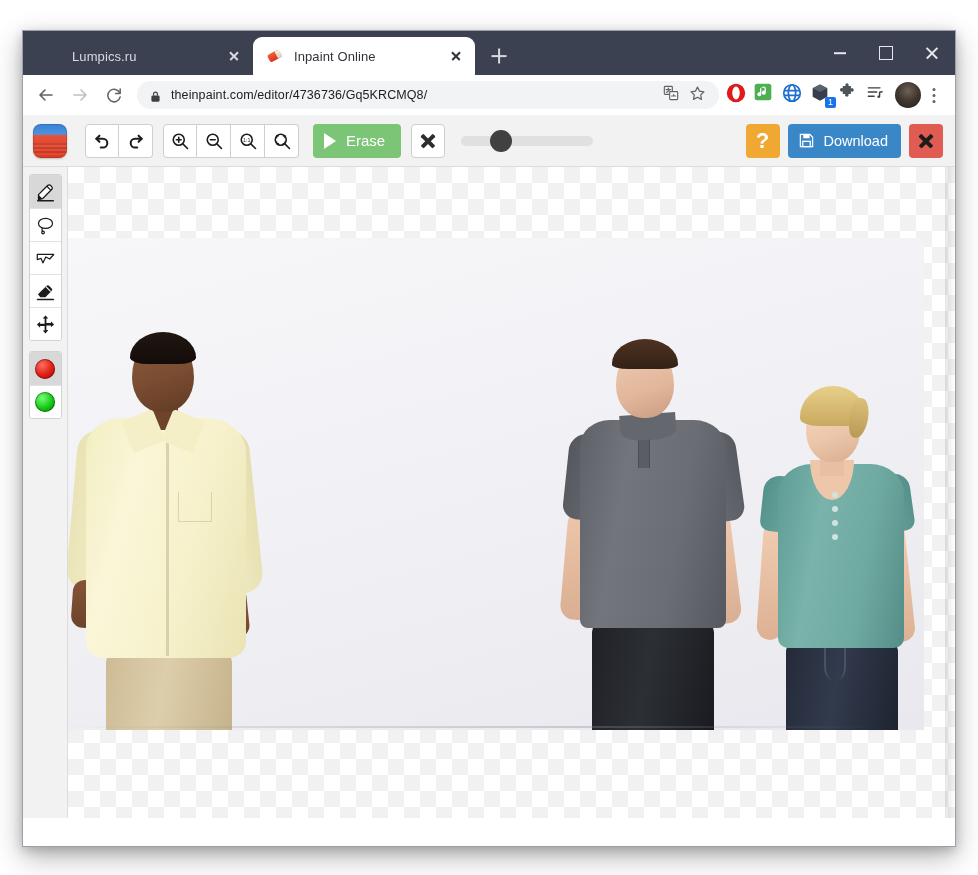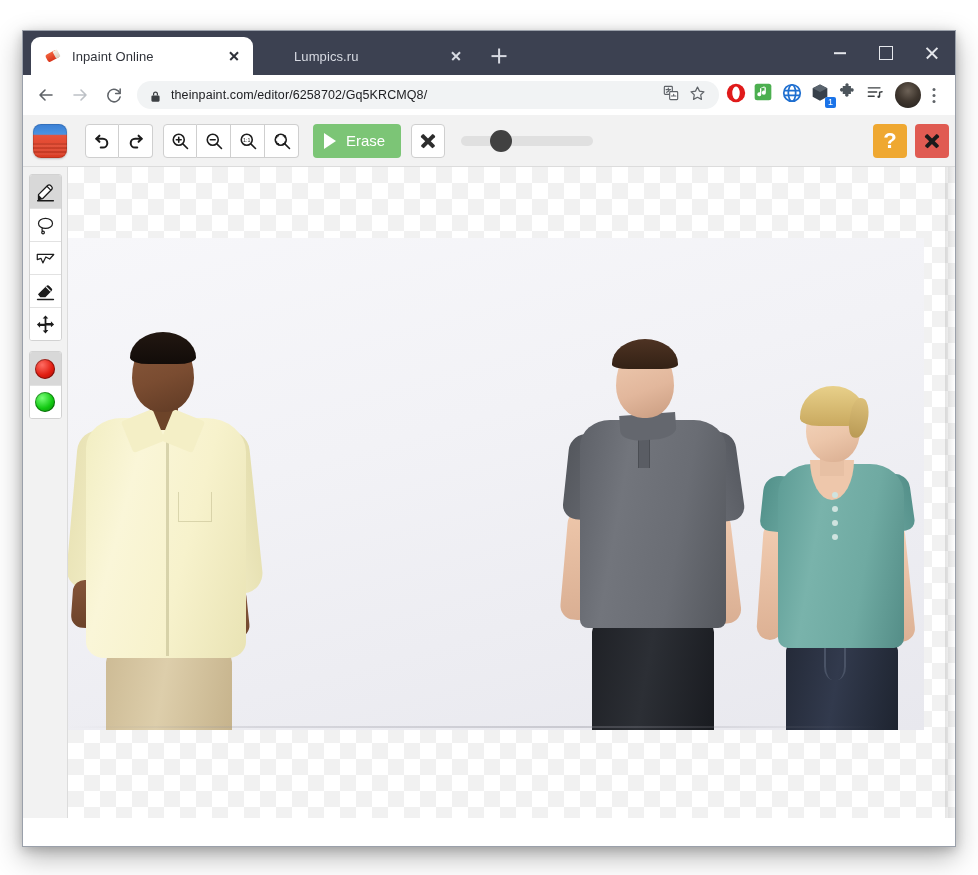--- a/index.html
+++ b/index.html
@@ -184,21 +184,21 @@
   }
   .bm-folder:before{content:"";position:absolute;left:0;top:-2.5px;width:7px;height:3px;background:#fadf8e;border-radius:1px 1px 0 0;}
 
   
   #app-toolbar {
     height: 52px;
     background: #f2f2f2;
     border-bottom: 1px solid #dcdcdc;
     display: flex;
     align-items: center;
-    padding: 0 6px 0 10px;
+    padding: 0 12px 0 10px;
     gap: 0;
   }
   #app-logo {
     width: 34px; height: 34px; border-radius: 8px;
     margin-right: 18px; flex:0 0 34px;
     background: linear-gradient(180deg,#3a7fd5 0%,#4c93e0 30%,#e8523a 34%, #d93b22 100%);
     box-shadow: inset 0 0 0 1px rgba(0,0,0,.12), 0 1px 2px rgba(0,0,0,.22);
     position: relative; overflow:hidden;
   }
   #app-logo:after{
@@ -507,29 +507,29 @@
     pointer-events:none;
   }
 </style>
 </head>
 <body>
 
 <div id="browser-window">
 
   <div id="tabstrip">
 
+    <div class="tab">
+      <span class="tab-favicon"><span class="fav-orange"></span></span>
+      <span class="tab-title">Lumpics.ru</span>
+      <span class="tab-close"></span>
+    </div>
+
     <div class="tab active">
       <span class="tab-favicon"><span class="fav-eraser"></span></span>
       <span class="tab-title">Inpaint Online</span>
-      <span class="tab-close"></span>
-    </div>
-
-    <div class="tab">
-      <span class="tab-favicon"><span class="fav-orange"></span></span>
-      <span class="tab-title">Lumpics.ru</span>
       <span class="tab-close"></span>
     </div>
 
     <div id="new-tab-button"></div>
 
     <div id="window-controls">
       <div class="wbtn wbtn-min"></div>
       <div class="wbtn wbtn-max"></div>
       <div class="wbtn wbtn-close"></div>
     </div>
@@ -554,21 +554,21 @@
       </svg>
     </div>
 
     <div id="omnibox">
       <span id="lock-icon">
         <svg width="13" height="13" viewBox="0 0 14 14" fill="#3c4043">
           <rect x="2.6" y="6" width="8.8" height="6.6" rx="1.2"></rect>
           <path d="M4.3 6V4.4a2.7 2.7 0 0 1 5.4 0V6H8.4V4.4a1.4 1.4 0 0 0-2.8 0V6z"></path>
         </svg>
       </span>
-      <span id="url-text">theinpaint.com/editor/6258702/Gq5KRCMQ8/</span>
+      <span id="url-text">theinpaint.com/editor/4736736/Gq5KRCMQ8/</span>
       <span class="omni-act">
         <svg width="16" height="16" viewBox="0 0 18 18" fill="none" stroke="#5f6368" stroke-width="1.3">
           <rect x="1.5" y="1.5" width="9" height="9" rx="1"></rect>
           <rect x="7.5" y="7.5" width="9" height="9" rx="1" fill="#fff"></rect>
           <path d="M3.5 5.2h5M6 3.4v1.8M4 8.2c2-.6 3-2 3-3M9.5 12.4h5M12 10.6v1.8" stroke-linecap="round"></path>
         </svg>
       </span>
       <span class="omni-act">
         <svg width="17" height="17" viewBox="0 0 18 18" fill="none" stroke="#5f6368" stroke-width="1.3" stroke-linejoin="round">
           <path d="M9 2.2l2.1 4.3 4.7.7-3.4 3.3.8 4.7L9 13l-4.2 2.2.8-4.7L2.2 7.2l4.7-.7z"></path>
@@ -688,20 +688,30 @@
     <div id="brush-slider">
       <span id="brush-thumb" style="left:30%"></span>
     </div>
 
     <div id="toolbar-spacer"></div>
 
     <div id="help-button">
       <span>?</span>
     </div>
 
+    <div id="download-button">
+      <span id="floppy-icon">
+        <svg width="17" height="17" viewBox="0 0 20 20" fill="none" stroke="#ffffff" stroke-width="1.5">
+          <path d="M2.8 2.8h11.1L17.2 6.1v11.1H2.8z"></path>
+          <rect x="6.2" y="2.8" width="7.4" height="4.6" fill="#ffffff" stroke="none"></rect>
+          <rect x="5.6" y="11" width="8.8" height="6.2" fill="none"></rect>
+        </svg>
+      </span>
+      <span>Download</span>
+    </div>
 
     <div id="close-editor-button">
       <span class="xmark"></span>
     </div>
   </div>
 
   <div id="editor-body">
 
     <div id="tool-sidebar">
 

